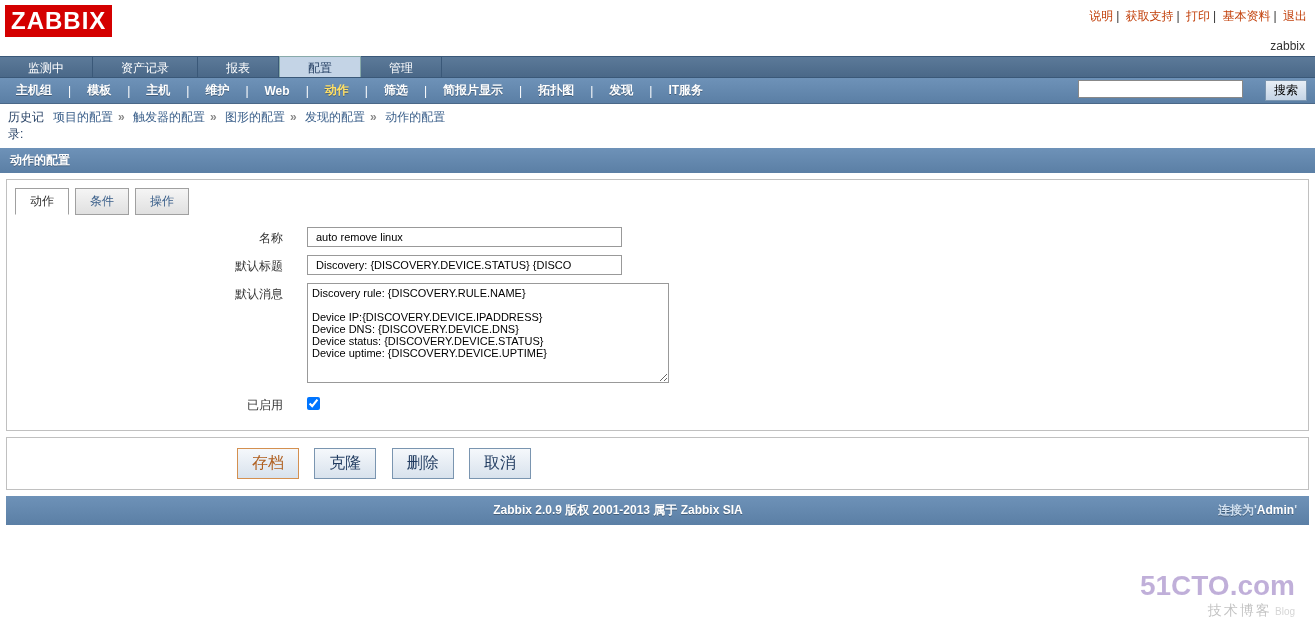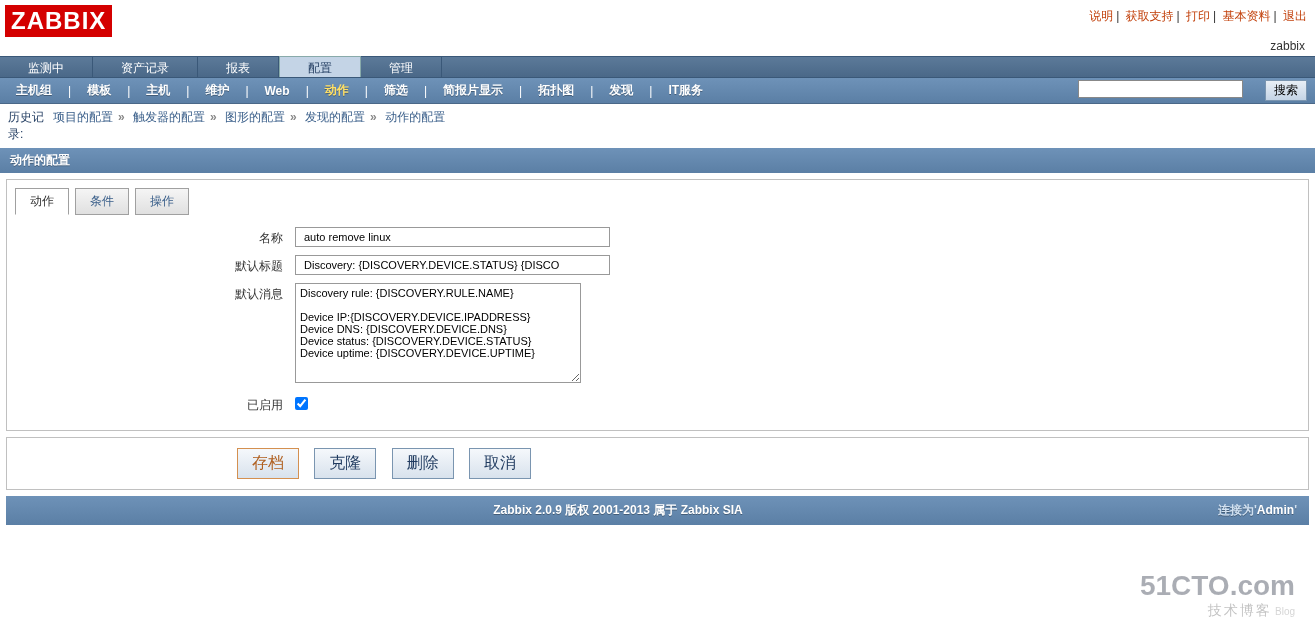--- a/index.html
+++ b/index.html
@@ -32,37 +32,37 @@
 .breadcrumb .arrow { color: #888; margin: 0 5px; font-weight: bold; }
 
 .section-header { background: linear-gradient(#6e92b8, #5b7fa5); color: #fff; font-weight: bold; padding: 4px 10px; font-size: 12px; text-shadow: 0 1px 0 rgba(0,0,0,0.3); }
 
 .content-box { border: 1px solid #c0c0c0; margin: 6px; padding: 8px; }
 
 .form-tabs { display: flex; margin-bottom: 12px; }
 .form-tab { border: 1px solid #a0a0a0; padding: 4px 14px; margin-right: 6px; background: linear-gradient(#f5f5f5, #e0e0e0); cursor: pointer; color: #3a5f8a; font-size: 12px; }
 .form-tab.active { background: #fff; border-bottom: 1px solid #fff; color: #333; font-weight: normal; }
 
-.form-row { display: flex; margin-bottom: 8px; }
+.form-row { display: flex; margin-bottom: 8px; gap: 12px; }
 .form-label { width: 280px; text-align: right; padding-right: 12px; padding-top: 3px; font-size: 12px; color: #333; }
 .form-input input[type=text] { width: 315px; padding: 3px 8px; border: 1px solid #999; font-size: 11px; font-family: Verdana, Arial; }
-.form-input textarea { width: 286px; height: 100px; padding: 3px 4px; border: 1px solid #999; font-size: 11px; font-family: Verdana, Arial; resize: both; }
+.form-input textarea { width: 362px; height: 100px; padding: 3px 4px; border: 1px solid #999; font-size: 11px; font-family: Verdana, Arial; resize: both; }
 .form-input input[type=checkbox] { margin-top: 3px; }
 
 .button-row { border: 1px solid #c0c0c0; margin: 6px; padding: 10px; padding-left: 230px; }
 .btn { border: 1px solid #7a95b0; background: linear-gradient(#f5f8fb, #d8e2ed); padding: 4px 14px; font-size: 16px; cursor: pointer; margin-right: 12px; color: #1f3a5f; }
 .btn.primary { border-color: #d49050; color: #b06020; }
 
 .footer { background: linear-gradient(#6e92b8, #5b7fa5); margin: 2px 6px 6px; padding: 6px 12px; display: flex; justify-content: space-between; color: #fff; font-weight: bold; font-size: 12px; text-shadow: 0 1px 0 rgba(0,0,0,0.3); }
 .footer .center { flex: 1; text-align: center; }
 .footer .right { color: #d0e0f0; }
 .footer .right b { color: #fff; }
 
 .watermark { position: absolute; right: 20px; top: 570px; text-align: right; opacity: 0.35; font-family: Arial; }
-.watermark .big { font-size: 28px; font-weight: bold; color: #0f172a; }
+.watermark .big { font-size: 28px; font-weight: bold; color: #4c1d95; }
 .watermark .small { font-size: 14px; color: #555; letter-spacing: 2px; }
 .watermark .blog { font-size: 10px; color: #888; }
 </style>
 </head>
 <body>
 
 <div class="header">
   <div class="logo">ZABBIX</div>
   <div class="top-links">
     <a>说明</a><span class="sep">|</span>

